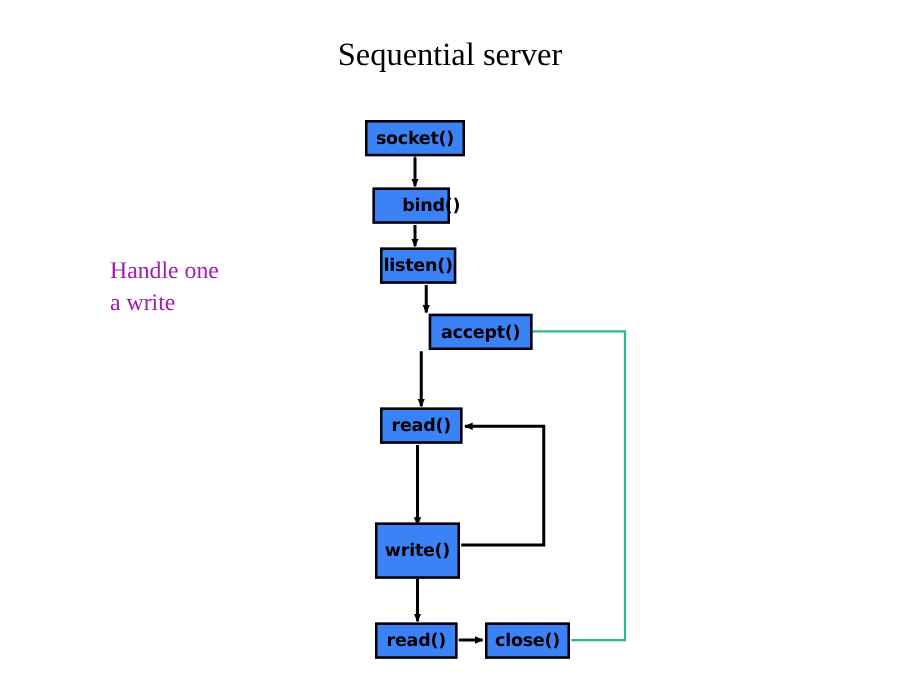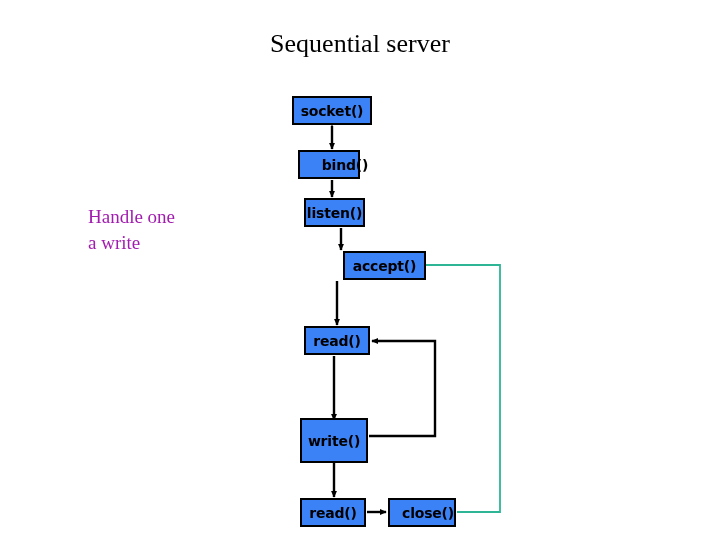--- a/index.html
+++ b/index.html
@@ -133,17 +133,17 @@
   </div>
 
   <div class="node" style="left:300px; top:418px; width:68px; height:45px;">
     <span>write()</span>
   </div>
 
   <div class="node" style="left:300px; top:498px; width:66px; height:29px;">
     <span>read()</span>
   </div>
 
-  <div class="node" style="left:388px; top:498px; width:68px; height:29px;justify-content:flex-end;">
+  <div class="node" style="left:388px; top:498px; width:68px; height:29px;">
     <span>close()</span>
   </div>
 
 </div>
 
 </body></html>

